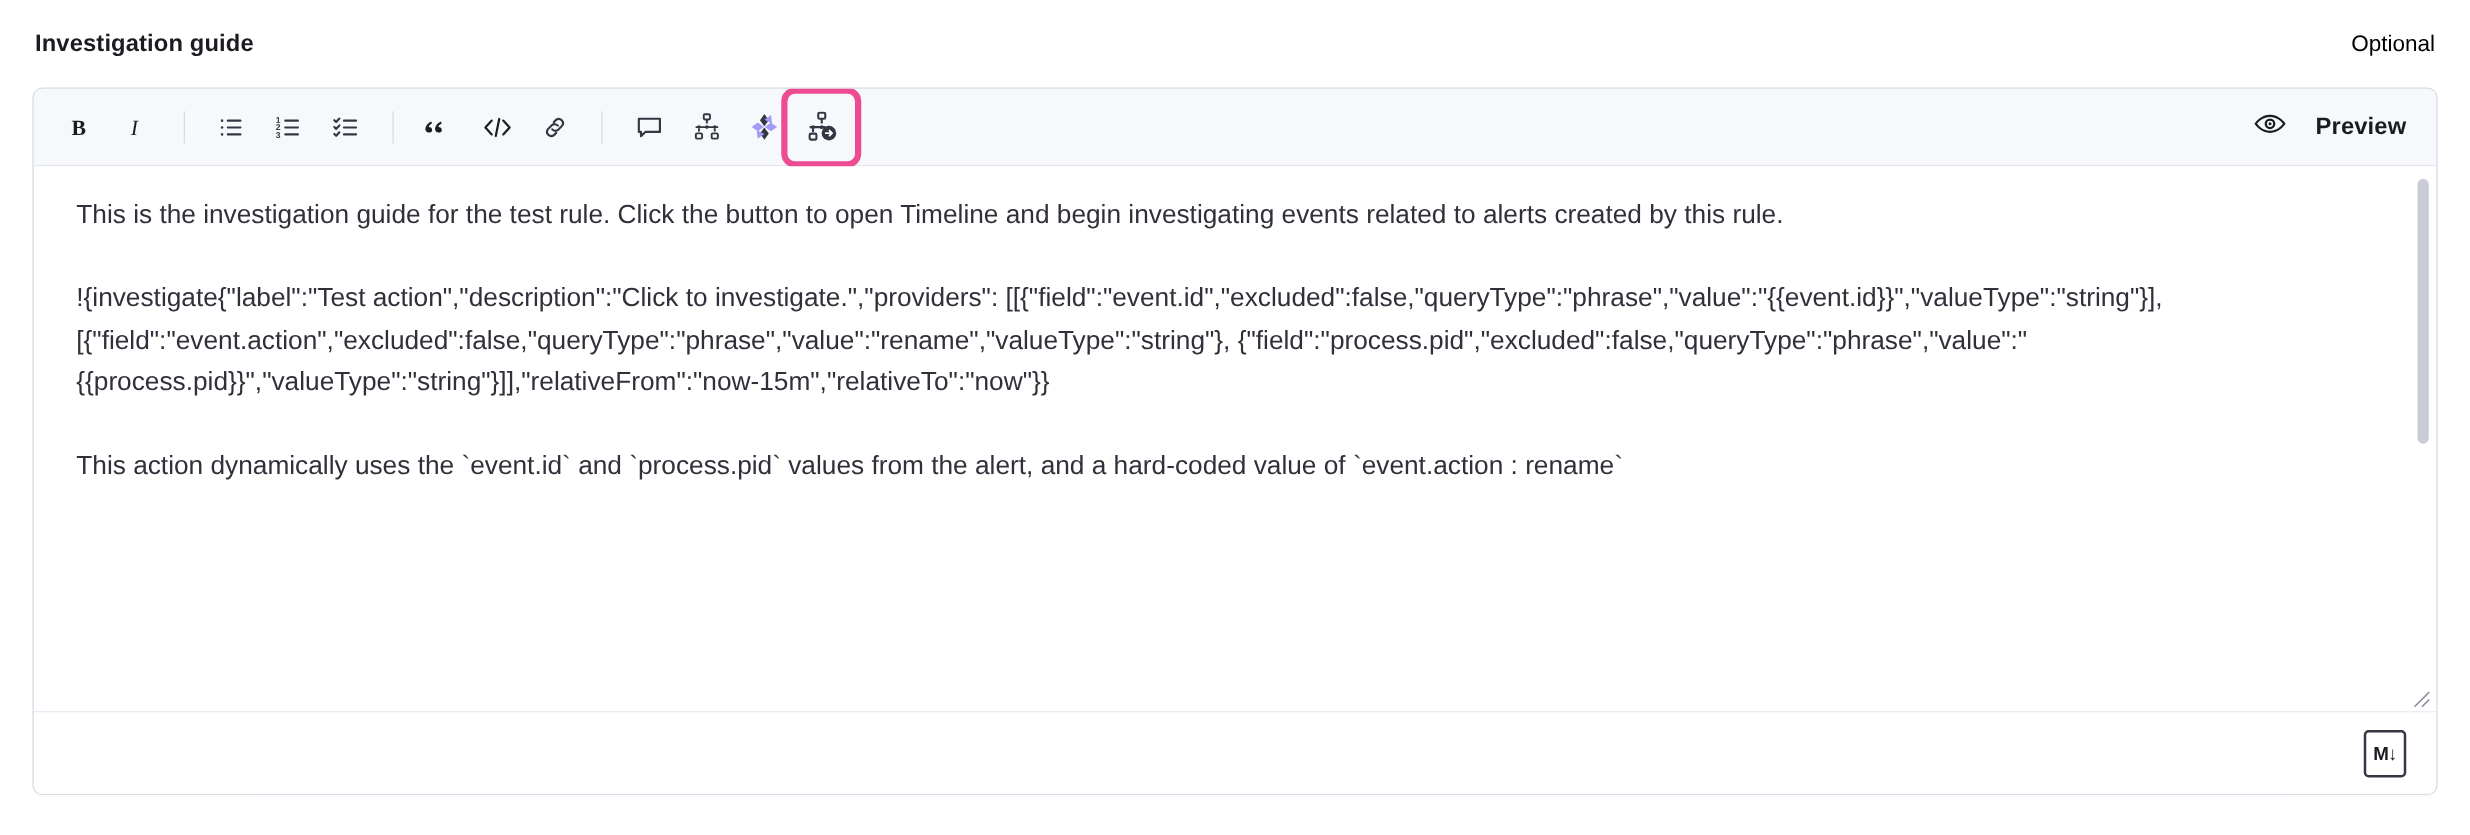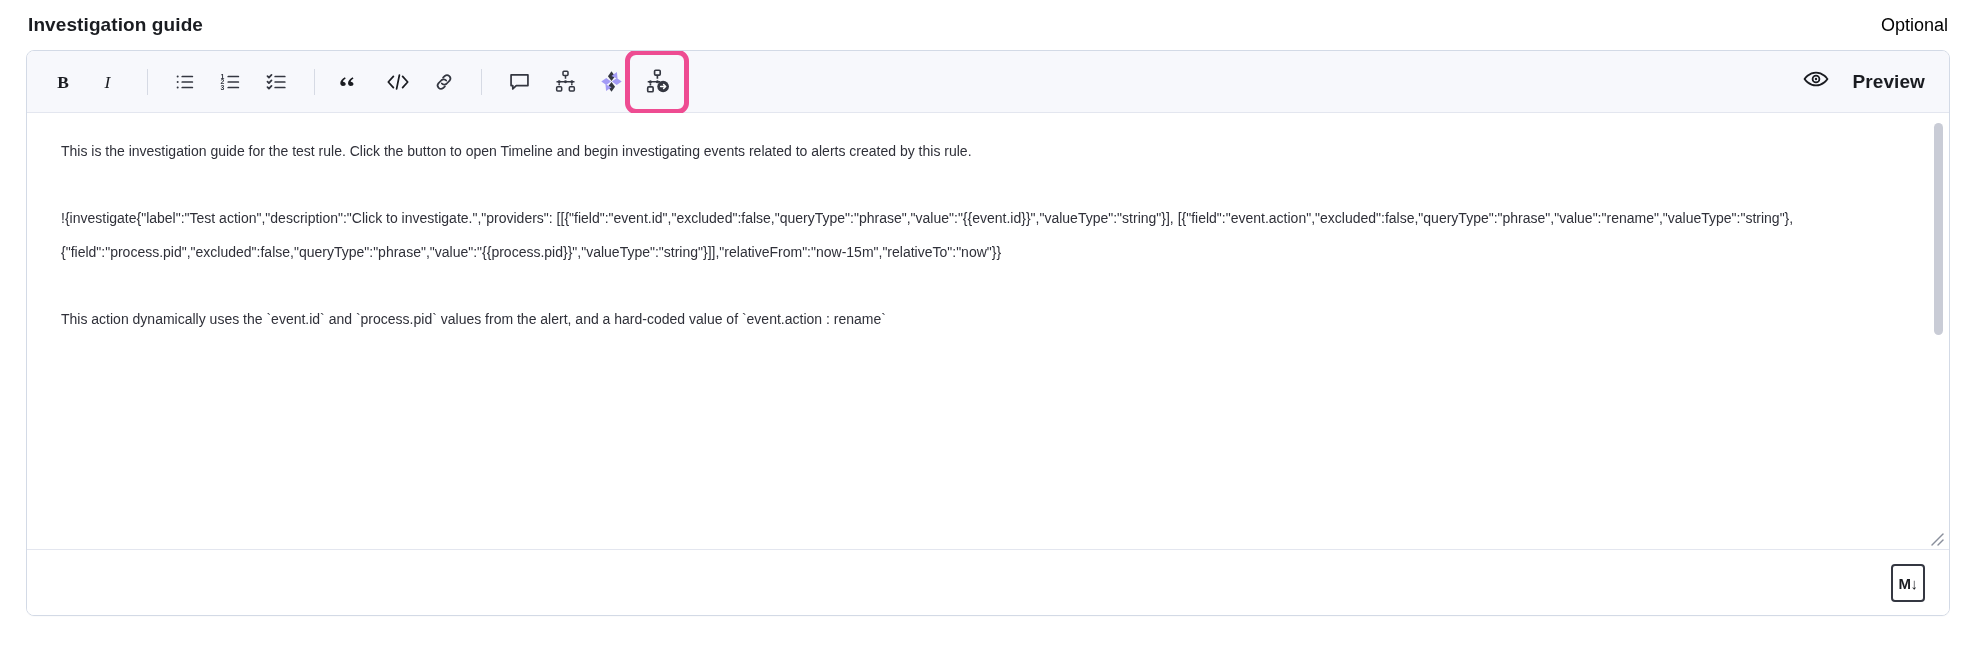--- a/index.html
+++ b/index.html
@@ -14,21 +14,21 @@
     position:relative;
     width:1976px;height:668px;
     box-sizing:border-box;
     padding:0 26px;
   }
 
   
   .label-row{
     display:flex;align-items:baseline;justify-content:space-between;
     height:46px;
-    padding:2px 2px;
+    padding:12px 2px;
     gap:16px;
   }
   .field-label{
     font-size:19px;font-weight:700;color:#1a1c21;letter-spacing:.1px;
     line-height:46px;
   }
   .optional-text{
     font-size:18px;color:#000000;line-height:46px;font-weight:400;
   }
 
@@ -92,21 +92,21 @@
     position:relative;
     height:437px;
     background:#ffffff;
     overflow:hidden;
   }
   .md-text{
     position:absolute;inset:0;
     padding:22px 34px 10px 34px;
     box-sizing:border-box;
     font-family:"Liberation Sans", sans-serif;
-    font-size:14px;
+    font-size:21px;
     line-height:33.5px;
     color:#2f3039;
     white-space:pre-wrap;
     word-break:break-word;
     overflow:hidden;
     border:none;resize:none;outline:none;
     background:transparent;
   }
   .scrollbar-track{
     position:absolute;top:6px;right:6px;bottom:6px;width:9px;

